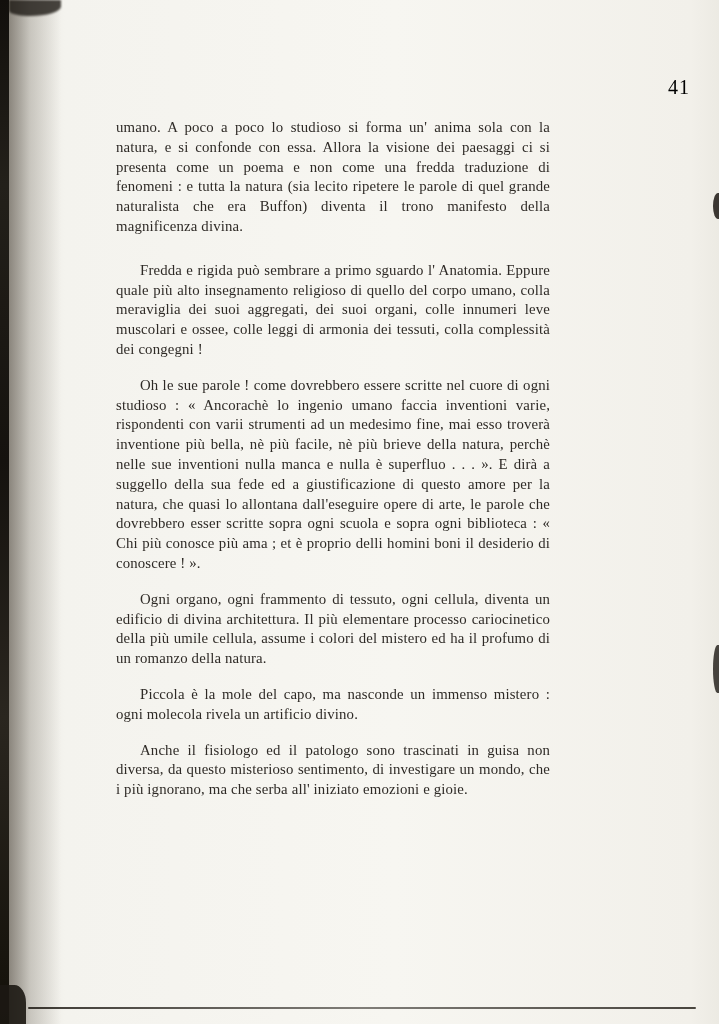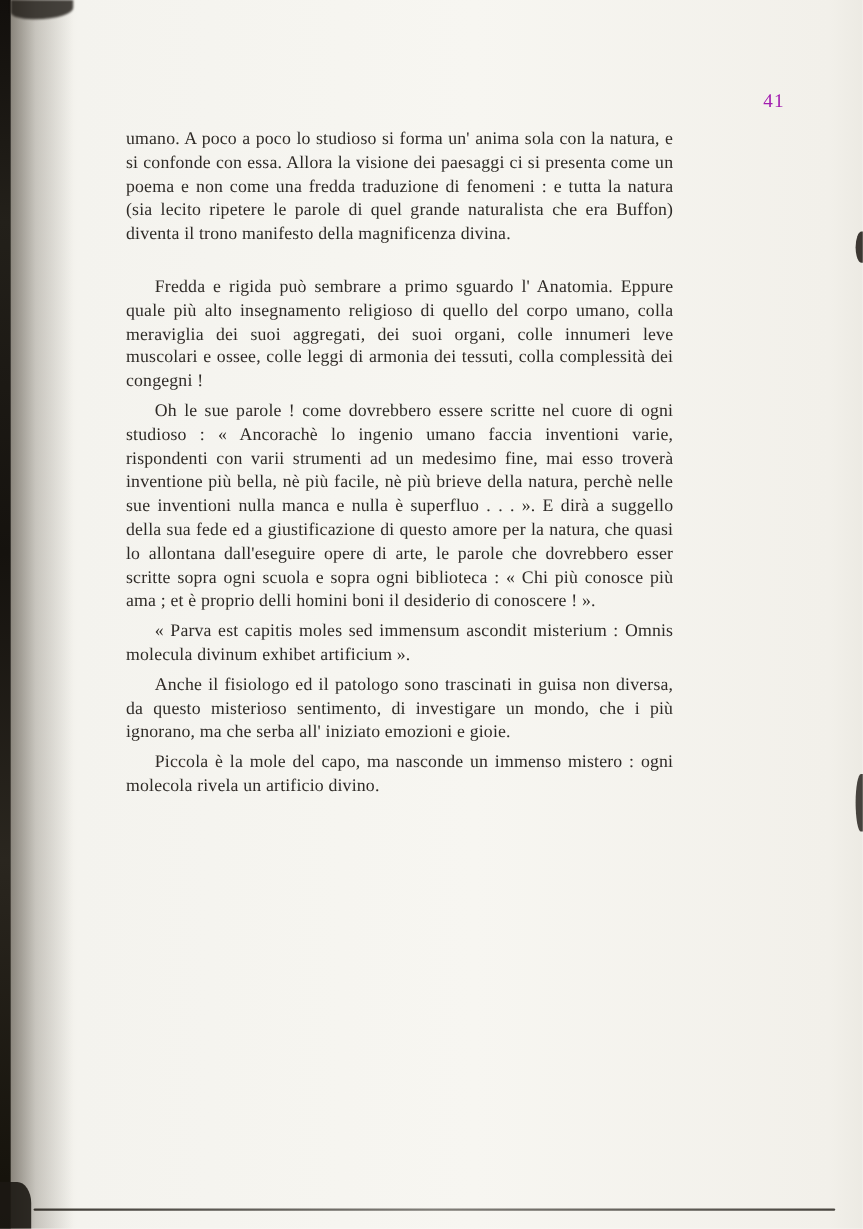--- a/index.html
+++ b/index.html
@@ -63,37 +63,37 @@
     left: 0; top: 985px;
     width: 26px; height: 39px;
     opacity: 0.9;
     border-radius: 0 45% 0 0;
   }
 
   
   .page-number {
     position: absolute;
     top: 76px;
-    left: 636px;
-    font-size: 16px;
+    left: 668px;
+    font-size: 20px;
     letter-spacing: 1px;
-    color: #a21caf;
+    color: #000000;
   }
   .text-block {
     position: absolute;
     left: 100px;
     top: 102px;
     width: 466px;
     font-size: 14.8px;
     line-height: 19.8px;
     text-align: justify;
     letter-spacing: 0.15px;
   }
   .text-block p {
-    margin: 5px;
+    margin: 16px;
   }
   .text-block p.indent {
     text-indent: 24px;
     font-family: Liberation Serif, serif;
   }
   .text-block p.gap-before {
     margin-top: 24px;
   }
 </style>
 </head>
@@ -108,18 +108,18 @@
   <div class="artifact artifact-right-2"></div>
   <div class="bottom-line"></div>
   <div class="artifact artifact-bottom-left"></div>
 
   <div class="page-number">41</div>
 
   <div class="text-block">
     <p>umano. A poco a poco lo studioso si forma un' anima sola con la natura, e si confonde con essa. Allora la visione dei paesaggi ci si presenta come un poema e non come una fredda traduzione di fenomeni : e tutta la natura (sia lecito ripetere le parole di quel grande naturalista che era Buffon) diventa il trono manifesto della magnificenza divina.</p>
     <p class="indent gap-before">Fredda e rigida può sembrare a primo sguardo l' Anatomia. Eppure quale più alto insegnamento religioso di quello del corpo umano, colla meraviglia dei suoi aggregati, dei suoi organi, colle innumeri leve muscolari e ossee, colle leggi di armonia dei tessuti, colla complessità dei congegni !</p>
     <p class="indent">Oh le sue parole ! come dovrebbero essere scritte nel cuore di ogni studioso : « Ancorachè lo ingenio umano faccia inventioni varie, rispondenti con varii strumenti ad un medesimo fine, mai esso troverà inventione più bella, nè più facile, nè più brieve della natura, perchè nelle sue inventioni nulla manca e nulla è superfluo . . . ». E dirà a suggello della sua fede ed a giustificazione di questo amore per la natura, che quasi lo allontana dall'eseguire opere di arte, le parole che dovrebbero esser scritte sopra ogni scuola e sopra ogni biblioteca : « Chi più conosce più ama ; et è proprio delli homini boni il desiderio di conoscere ! ».</p>
-    <p class="indent">« Parva est capitis moles sed immensum ascondit misterium : Omnis molecula divinum exhibet artificium ».</p>
+    <p class="indent">Ogni organo, ogni frammento di tessuto, ogni cellula, diventa un edificio di divina architettura. Il più elementare processo cariocinetico della più umile cellula, assume i colori del mistero ed ha il profumo di un romanzo della natura.</p>
+    <p class="indent">Piccola è la mole del capo, ma nasconde un immenso mistero : ogni molecola rivela un artificio divino.</p>
     <p class="indent">Anche il fisiologo ed il patologo sono trascinati in guisa non diversa, da questo misterioso sentimento, di investigare un mondo, che i più ignorano, ma che serba all' iniziato emozioni e gioie.</p>
-    <p class="indent">Piccola è la mole del capo, ma nasconde un immenso mistero : ogni molecola rivela un artificio divino.</p>
   </div>
 
 </div>
 
 </body></html>

